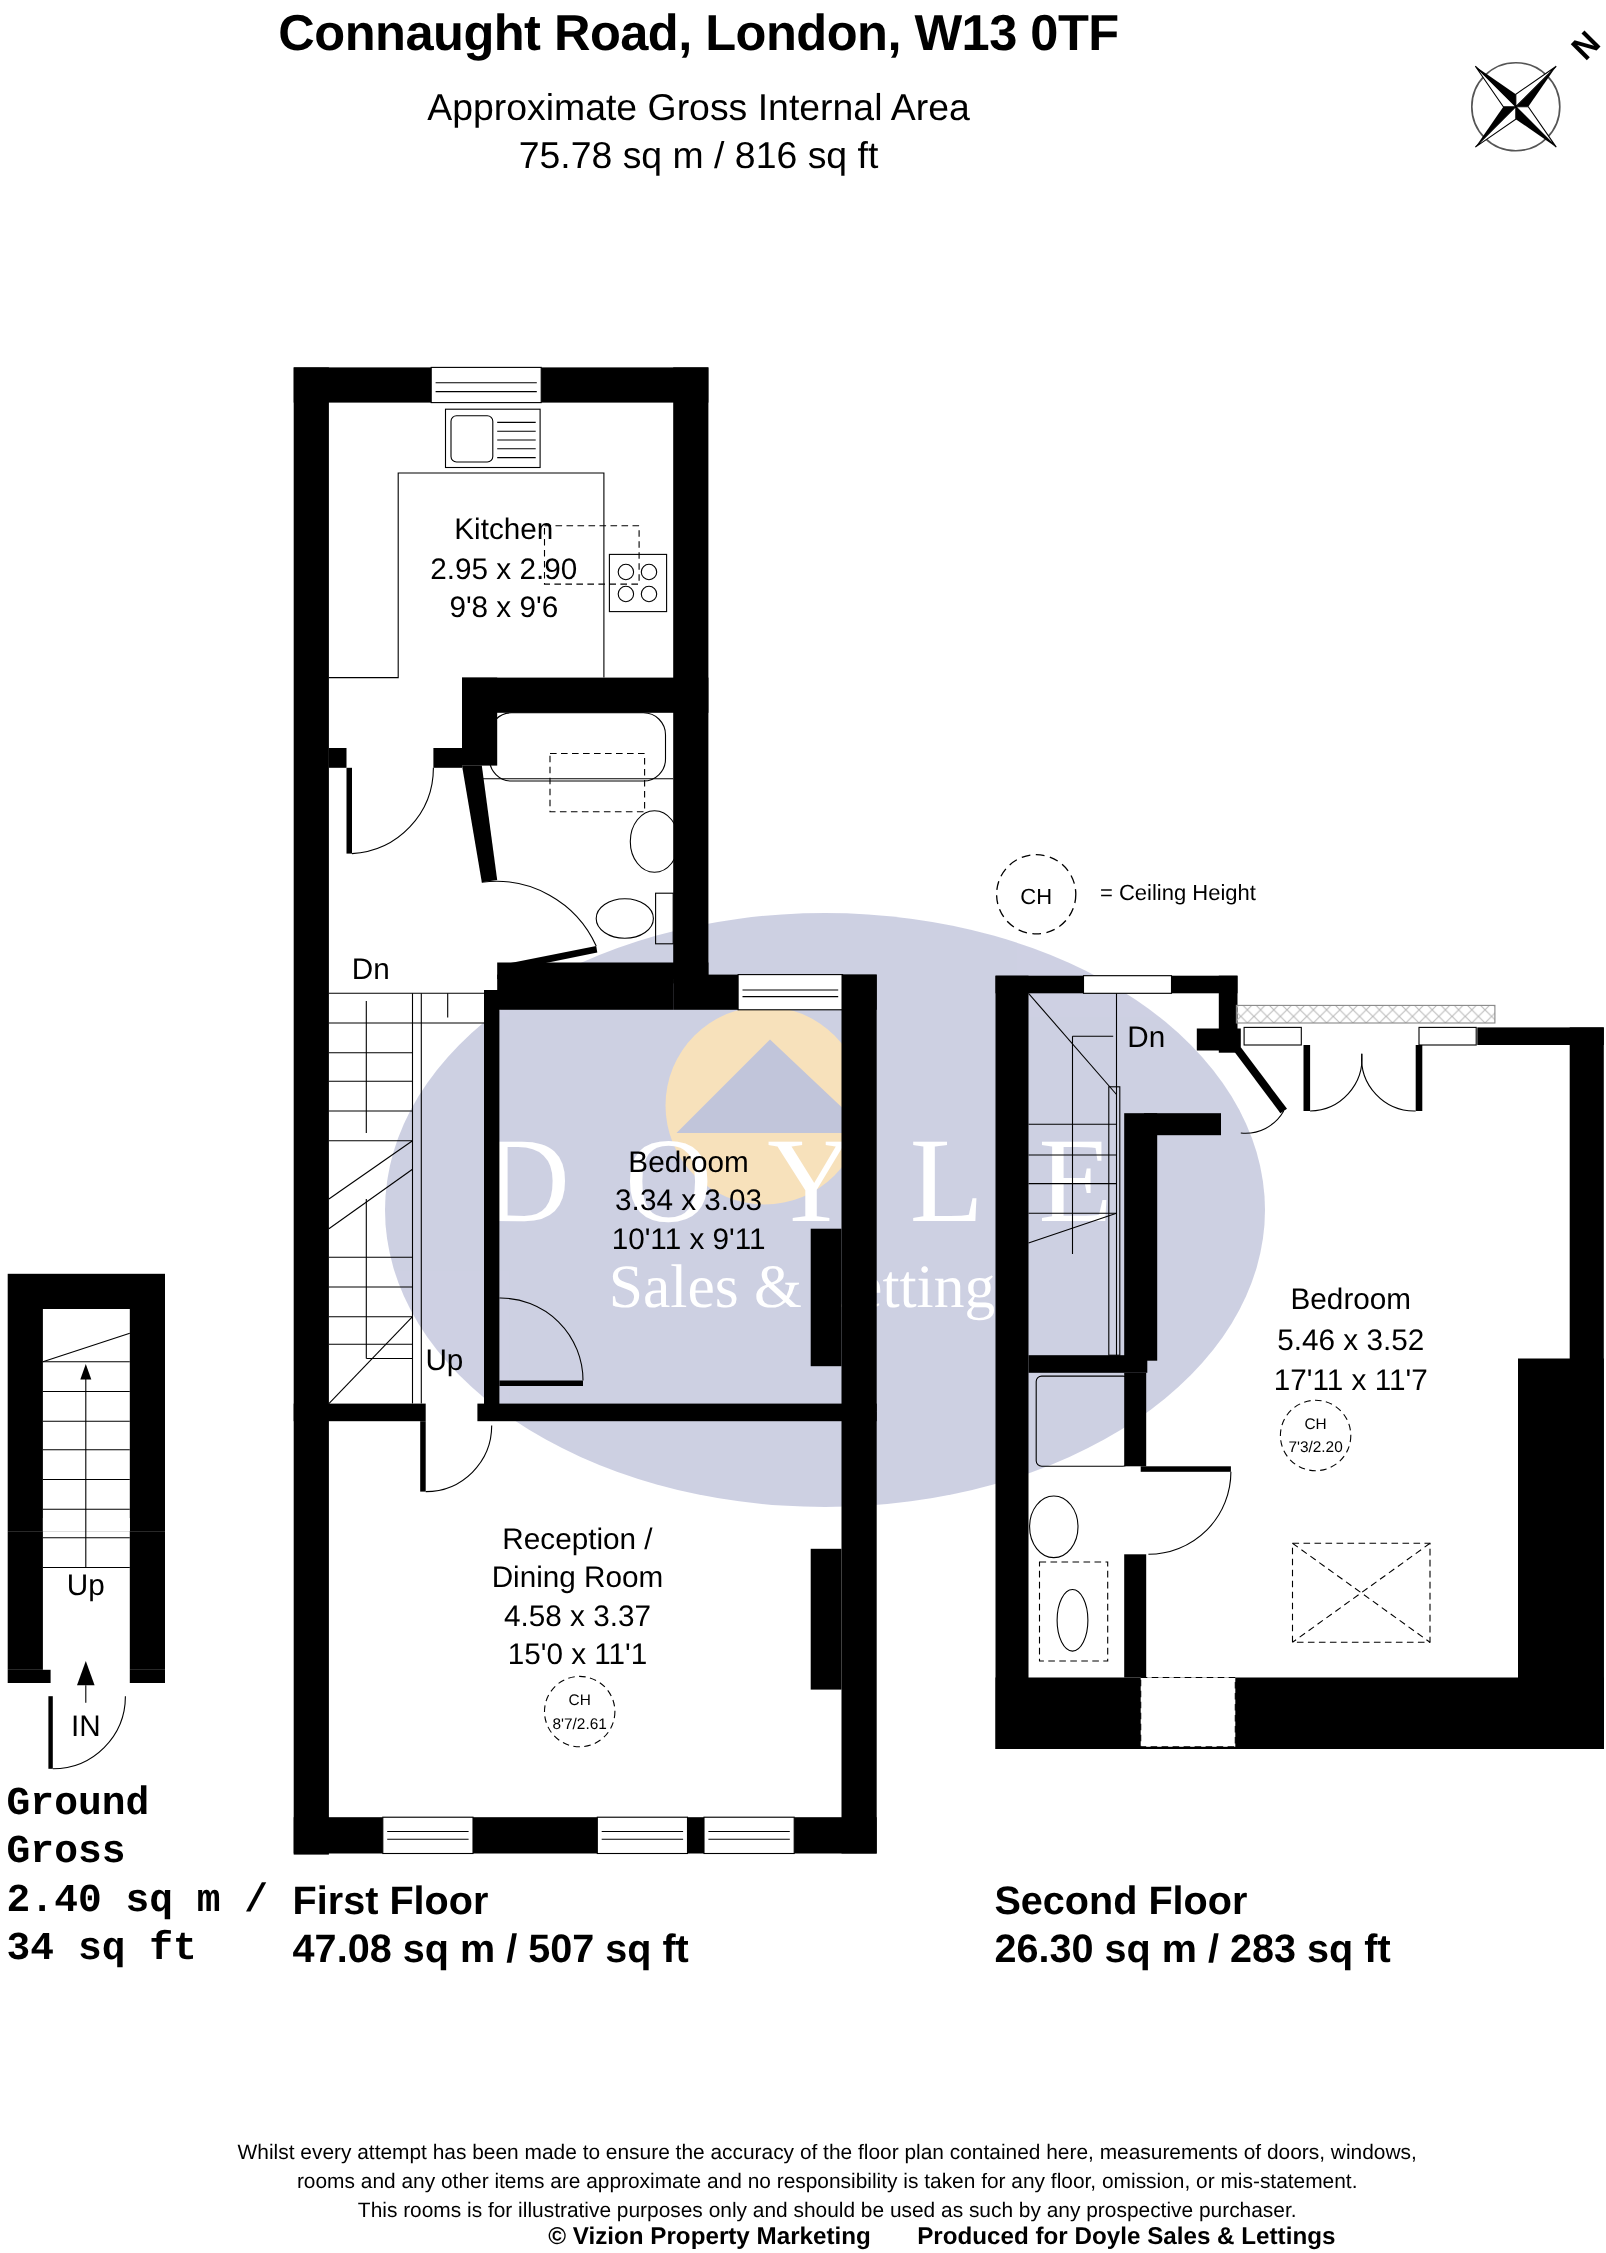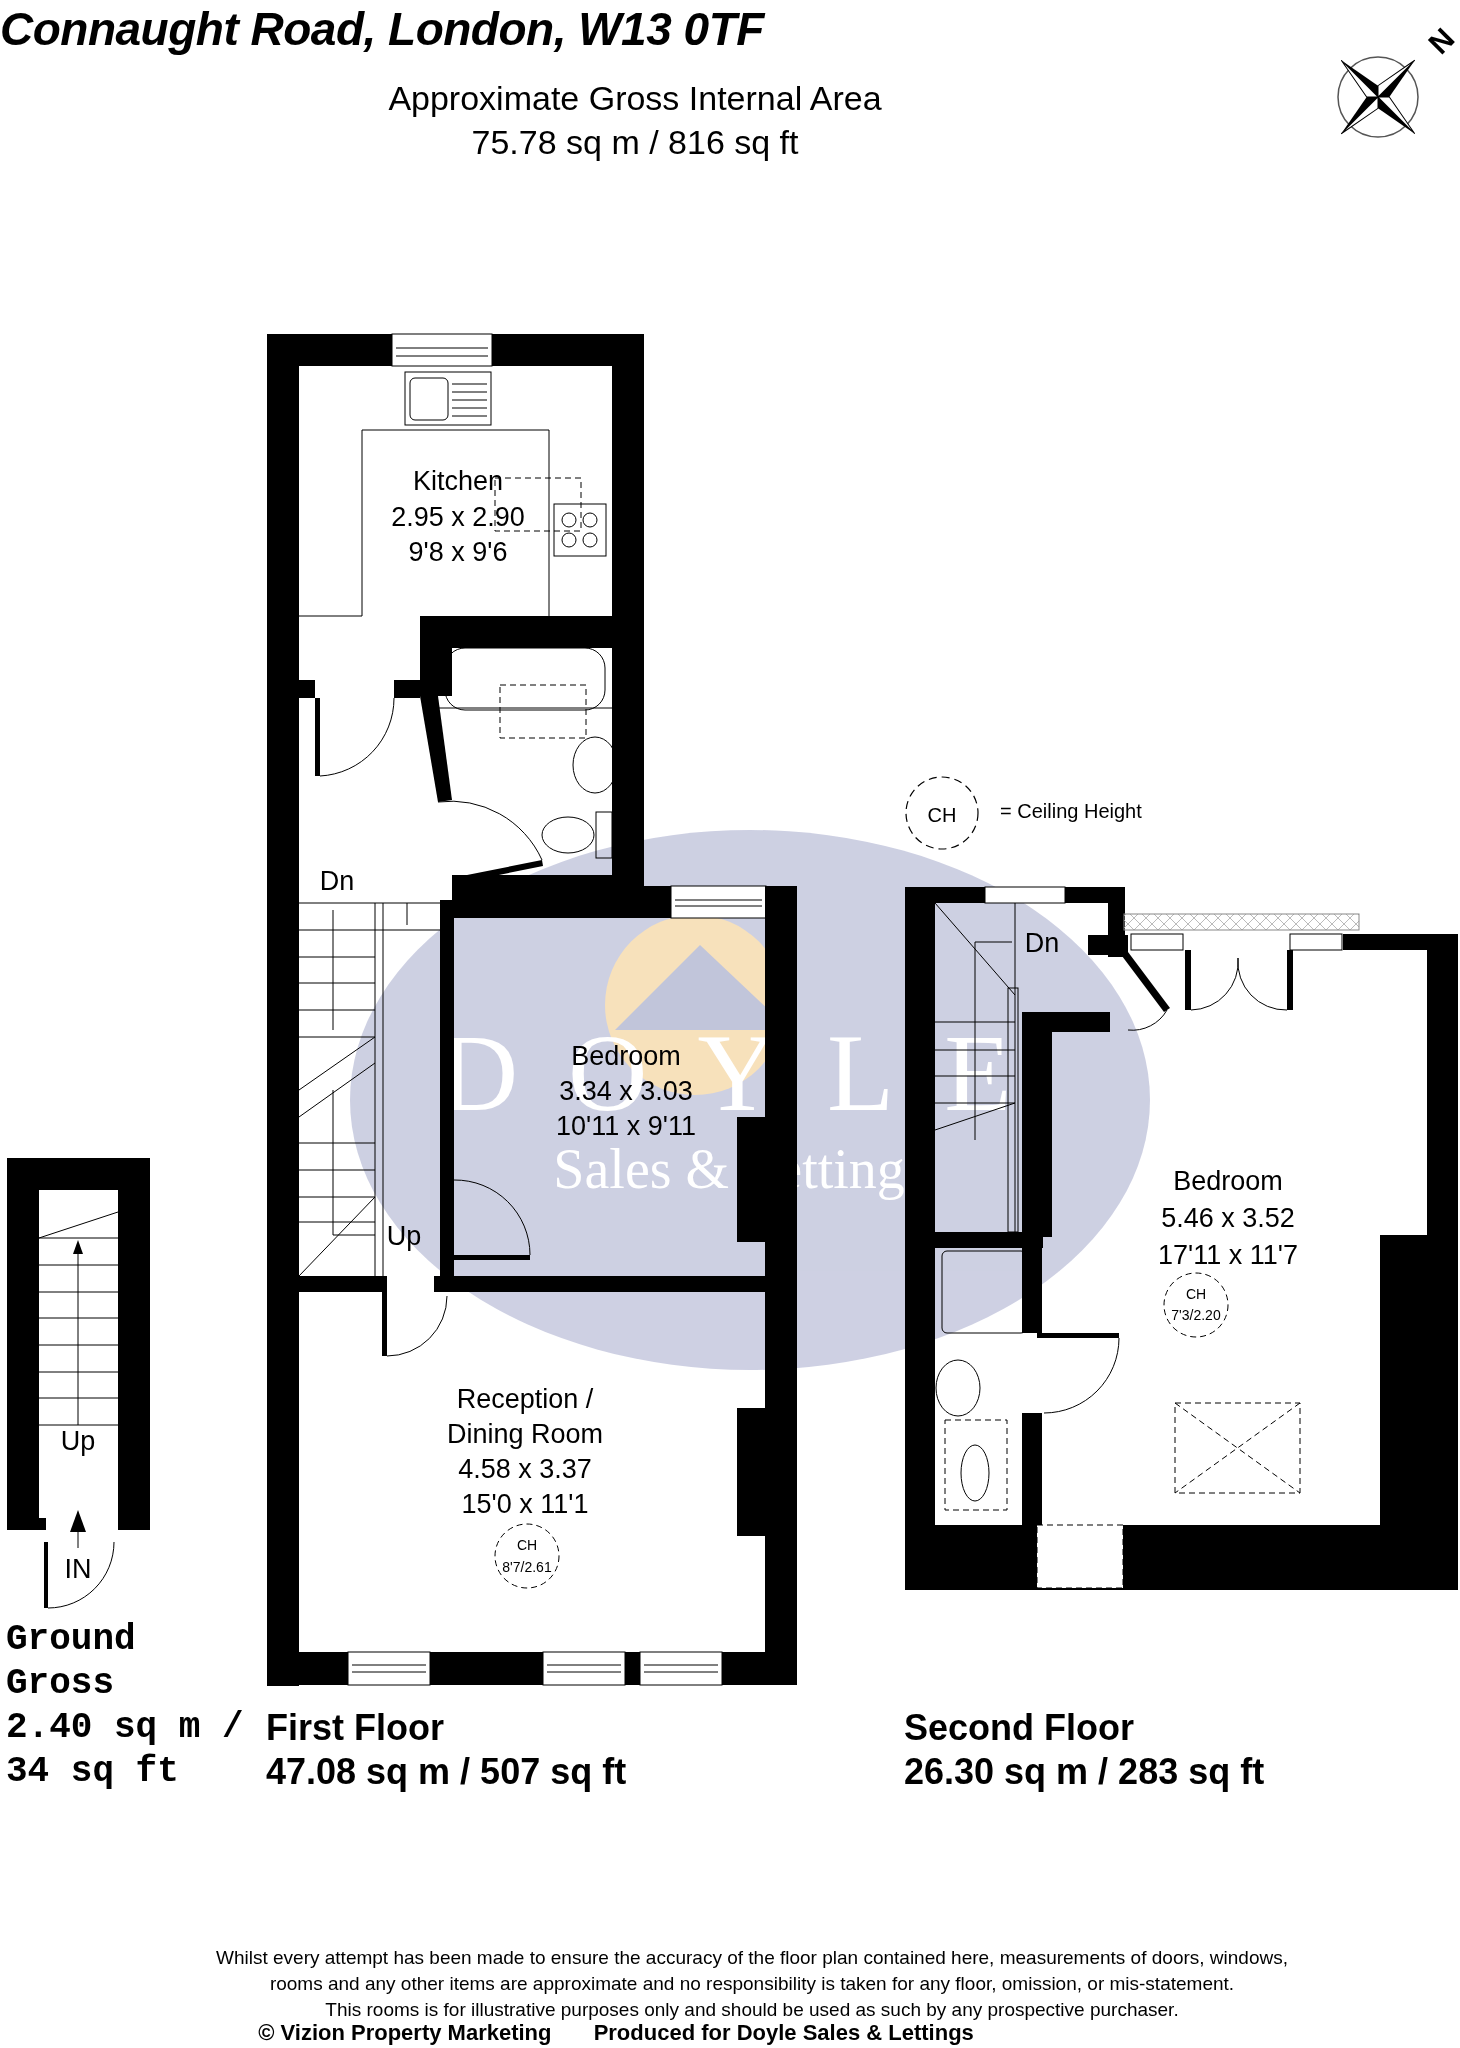--- a/index.html
+++ b/index.html
@@ -1,25 +1,25 @@
 <!DOCTYPE html>
 <html><head>
 <meta charset="utf-8">
 <style>
   html, body { margin: 0; padding: 0; background: #ffffff; }
   body { width: 1460px; height: 2048px; position: relative; overflow: hidden; font-family: "Liberation Sans", sans-serif; color: #000; }
   .abs { position: absolute; }
-  .title { left: 0; width: 1460px; top: 2px; text-align: left; font-weight: bold; font-size: 46px; letter-spacing: -0.5px; padding-right: 190px; box-sizing: border-box; font-style: italic; }
+  .title { left: 0; width: 1460px; top: 2px; text-align: center; font-weight: bold; font-size: 46px; letter-spacing: -0.5px; padding-right: 190px; box-sizing: border-box; }
   .subtitle { left: 0; width: 1460px; top: 76px; text-align: center; font-size: 34px; line-height: 44px; padding-right: 190px; box-sizing: border-box; }
   .plan { left: 0; top: 0; }
   .room-label { text-anchor: middle; font-family: "Liberation Sans", sans-serif; font-size: 27px; fill: #000; }
   .ch-text { text-anchor: middle; font-family: "Liberation Sans", sans-serif; fill: #000; }
   .floor-label { font-weight: bold; font-size: 36px; line-height: 44px; }
   .disclaimer { left: 0; width: 1460px; top: 1945px; text-align: center; font-size: 19px; line-height: 26px; padding-left: 22px; }
-  .credits { left: 0; width: 1232px; top: 2020px; text-align: center; font-weight: bold; font-size: 22px; }
+  .credits { left: 0; width: 1232px; top: 2020px; text-align: right; font-weight: bold; font-size: 22px; }
   .credits span { margin: 0 18px; }
 </style>
 </head>
 <body>
 
 <div class="abs title">Connaught Road, London, W13 0TF</div>
 <div class="abs subtitle">
   <div>Approximate Gross Internal Area</div>
   <div>75.78 sq m / 816 sq ft</div>
 </div>

